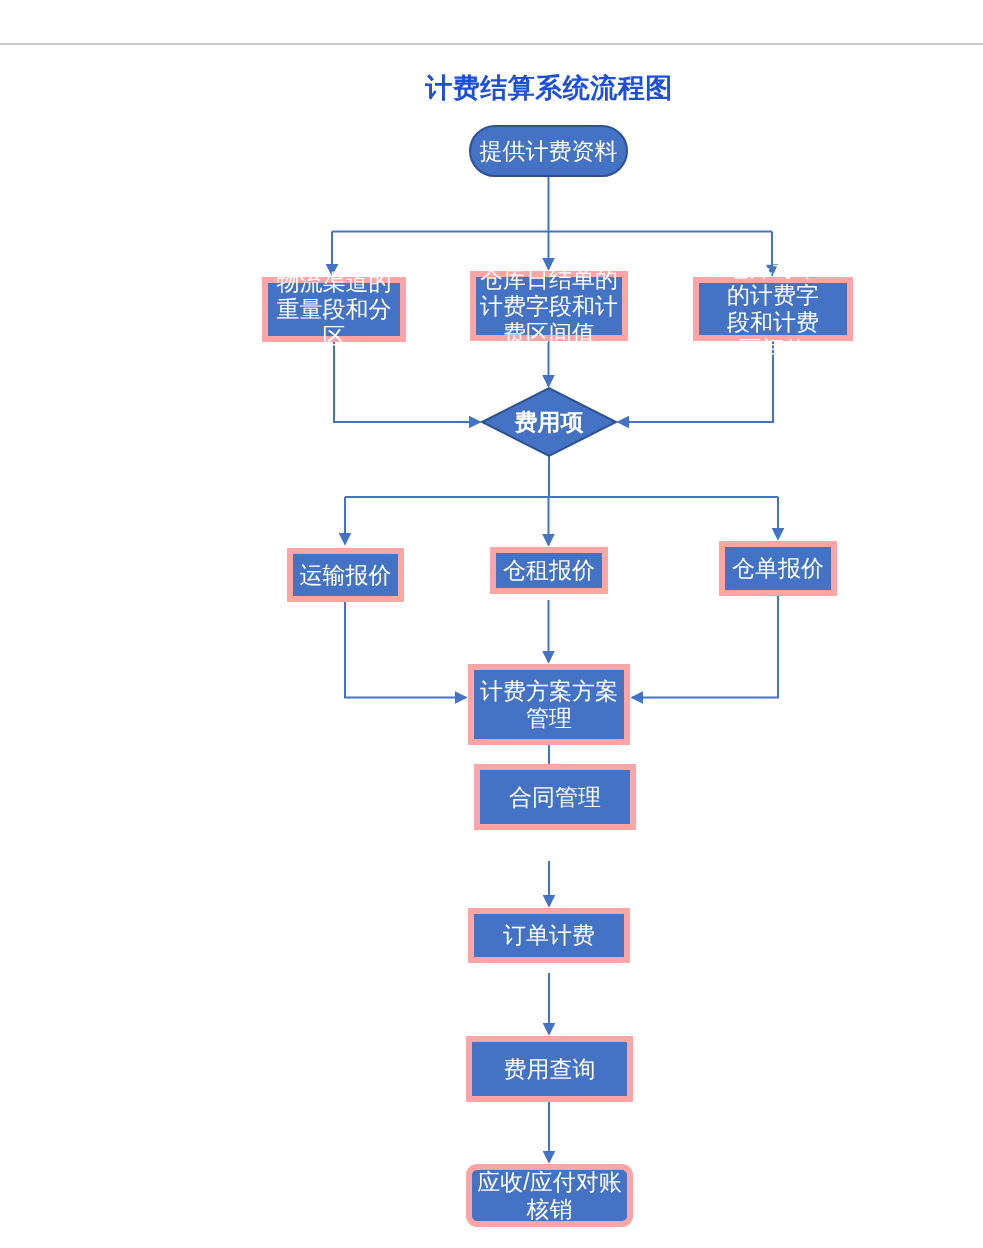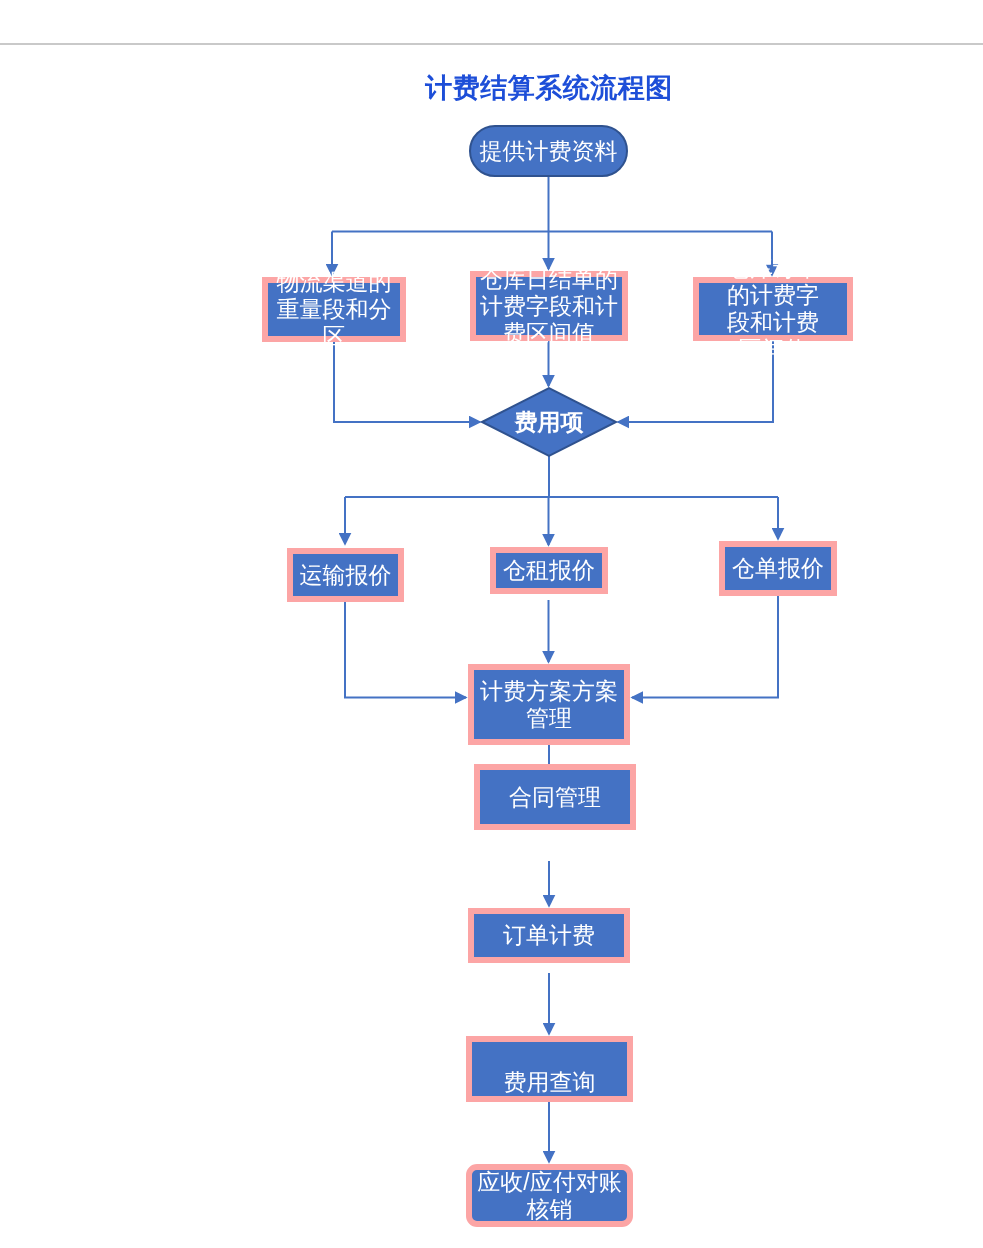--- a/index.html
+++ b/index.html
@@ -68,21 +68,21 @@
   .n-b1       { left: 262px; top: 277px; width: 144px; height: 65px; padding: 0 6px; }
   .n-b2       { left: 470px; top: 271px; width: 158px; height: 70px; padding: 0 2px; }
   .n-b3       { left: 693px; top: 277px; width: 160px; height: 64px; padding: 0 20px; text-align: center; }
   .n-diamond  { left: 482px; top: 388px; width: 134px; height: 68px; }
   .n-q1       { left: 287px; top: 548px; width: 117px; height: 54px; }
   .n-q2       { left: 490px; top: 547px; width: 118px; height: 47px; }
   .n-q3       { left: 719px; top: 541px; width: 118px; height: 55px; }
   .n-plan     { left: 468px; top: 664px; width: 162px; height: 81px; }
   .n-contract { left: 468px; top: 764px; width: 162px; height: 66px; margin-left: 6px; }
   .n-order    { left: 468px; top: 908px; width: 162px; height: 55px; }
-  .n-query    { left: 466px; top: 1036px; width: 167px; height: 66px; align-items: flex-end; }
+  .n-query    { left: 466px; top: 1036px; width: 167px; height: 66px; }
   .n-recon    { left: 466px; top: 1164px; width: 167px; height: 63px; border-radius: 11px; }
 </style>
 </head>
 <body>
 
 <div class="canvas">
 
   <div class="separator"></div>
 
   <div class="chart-title">计费结算系统流程图</div>

